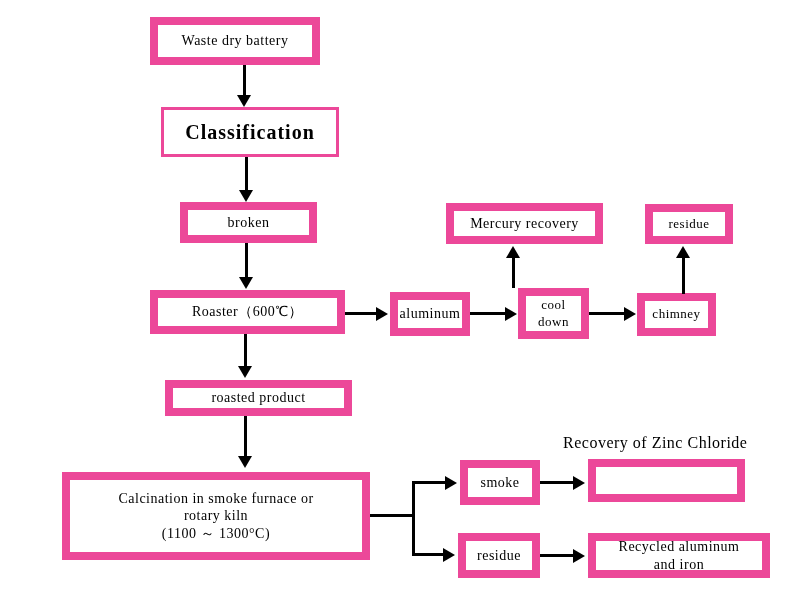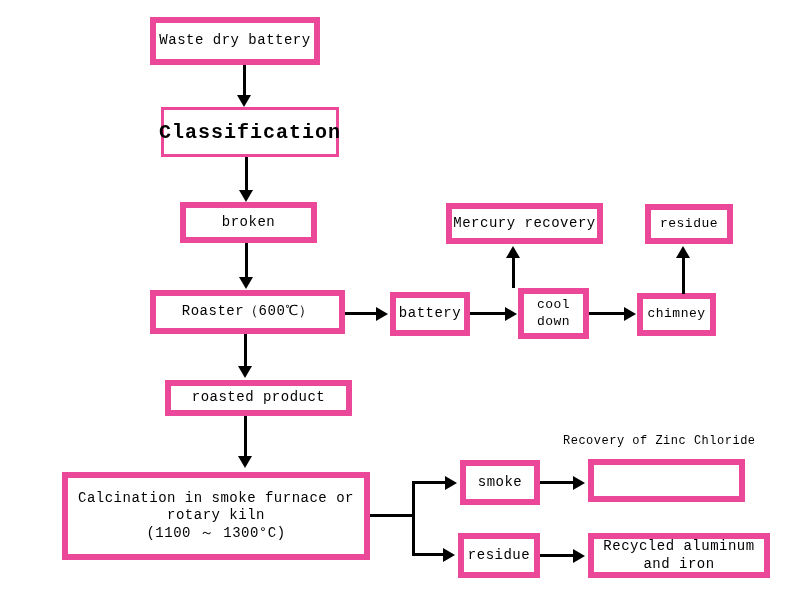--- a/index.html
+++ b/index.html
@@ -13,44 +13,44 @@
   #canvas {
     position: relative;
     width: 800px;
     height: 600px;
     background: #ffffff;
     overflow: hidden;
   }
   .box {
     position: absolute;
     box-sizing: border-box;
-    border: 6px solid #ec4899;
+    border: 8px solid #ec4899;
     background: #ffffff;
     display: flex;
     align-items: center;
     justify-content: center;
     text-align: center;
     color: #000000;
-    font-family: Liberation Mono, monospace;
+    font-family: Liberation Serif, serif;
     font-size: 14px;
     line-height: 1.25;
     letter-spacing: 0.5px;
     white-space: pre-line;
   }
   .box.thick {
     border-width: 3px;
     font-size: 20px;
     font-weight: bold;
     letter-spacing: 1px;
   }
   .freetext {
     position: absolute;
     color: #000000;
-    font-family: Liberation Mono, monospace;
-    font-size: 12px;
+    font-family: Liberation Serif, serif;
+    font-size: 16px;
     letter-spacing: 0.5px;
     white-space: nowrap;
   }
   .line {
     position: absolute;
     background: #000000;
   }
   .vline { width: 3px; }
   .hline { height: 3px; }
   .arrow {
@@ -80,21 +80,21 @@
 <div id="canvas">
 
   <div class="box" style="left:150px; top:17px; width:170px; height:48px;">Waste dry battery</div>
 
   <div class="box thick" style="left:161px; top:107px; width:178px; height:50px;">Classification</div>
 
   <div class="box" style="left:180px; top:202px; width:137px; height:41px;">broken</div>
 
   <div class="box" style="left:150px; top:290px; width:195px; height:44px;">Roaster（600℃）</div>
 
-  <div class="box" style="left:390px; top:292px; width:80px; height:44px;">battery</div>
+  <div class="box" style="left:390px; top:292px; width:80px; height:44px;">aluminum</div>
 
   <div class="box" style="left:518px; top:288px; width:71px; height:51px; font-size:13px;">cool
 down</div>
 
   <div class="box" style="left:637px; top:293px; width:79px; height:43px; font-size:13px;">chimney</div>
 
   <div class="box" style="left:446px; top:203px; width:157px; height:41px;">Mercury recovery</div>
 
   <div class="box" style="left:645px; top:204px; width:88px; height:40px; font-size:13px;">residue</div>
 

